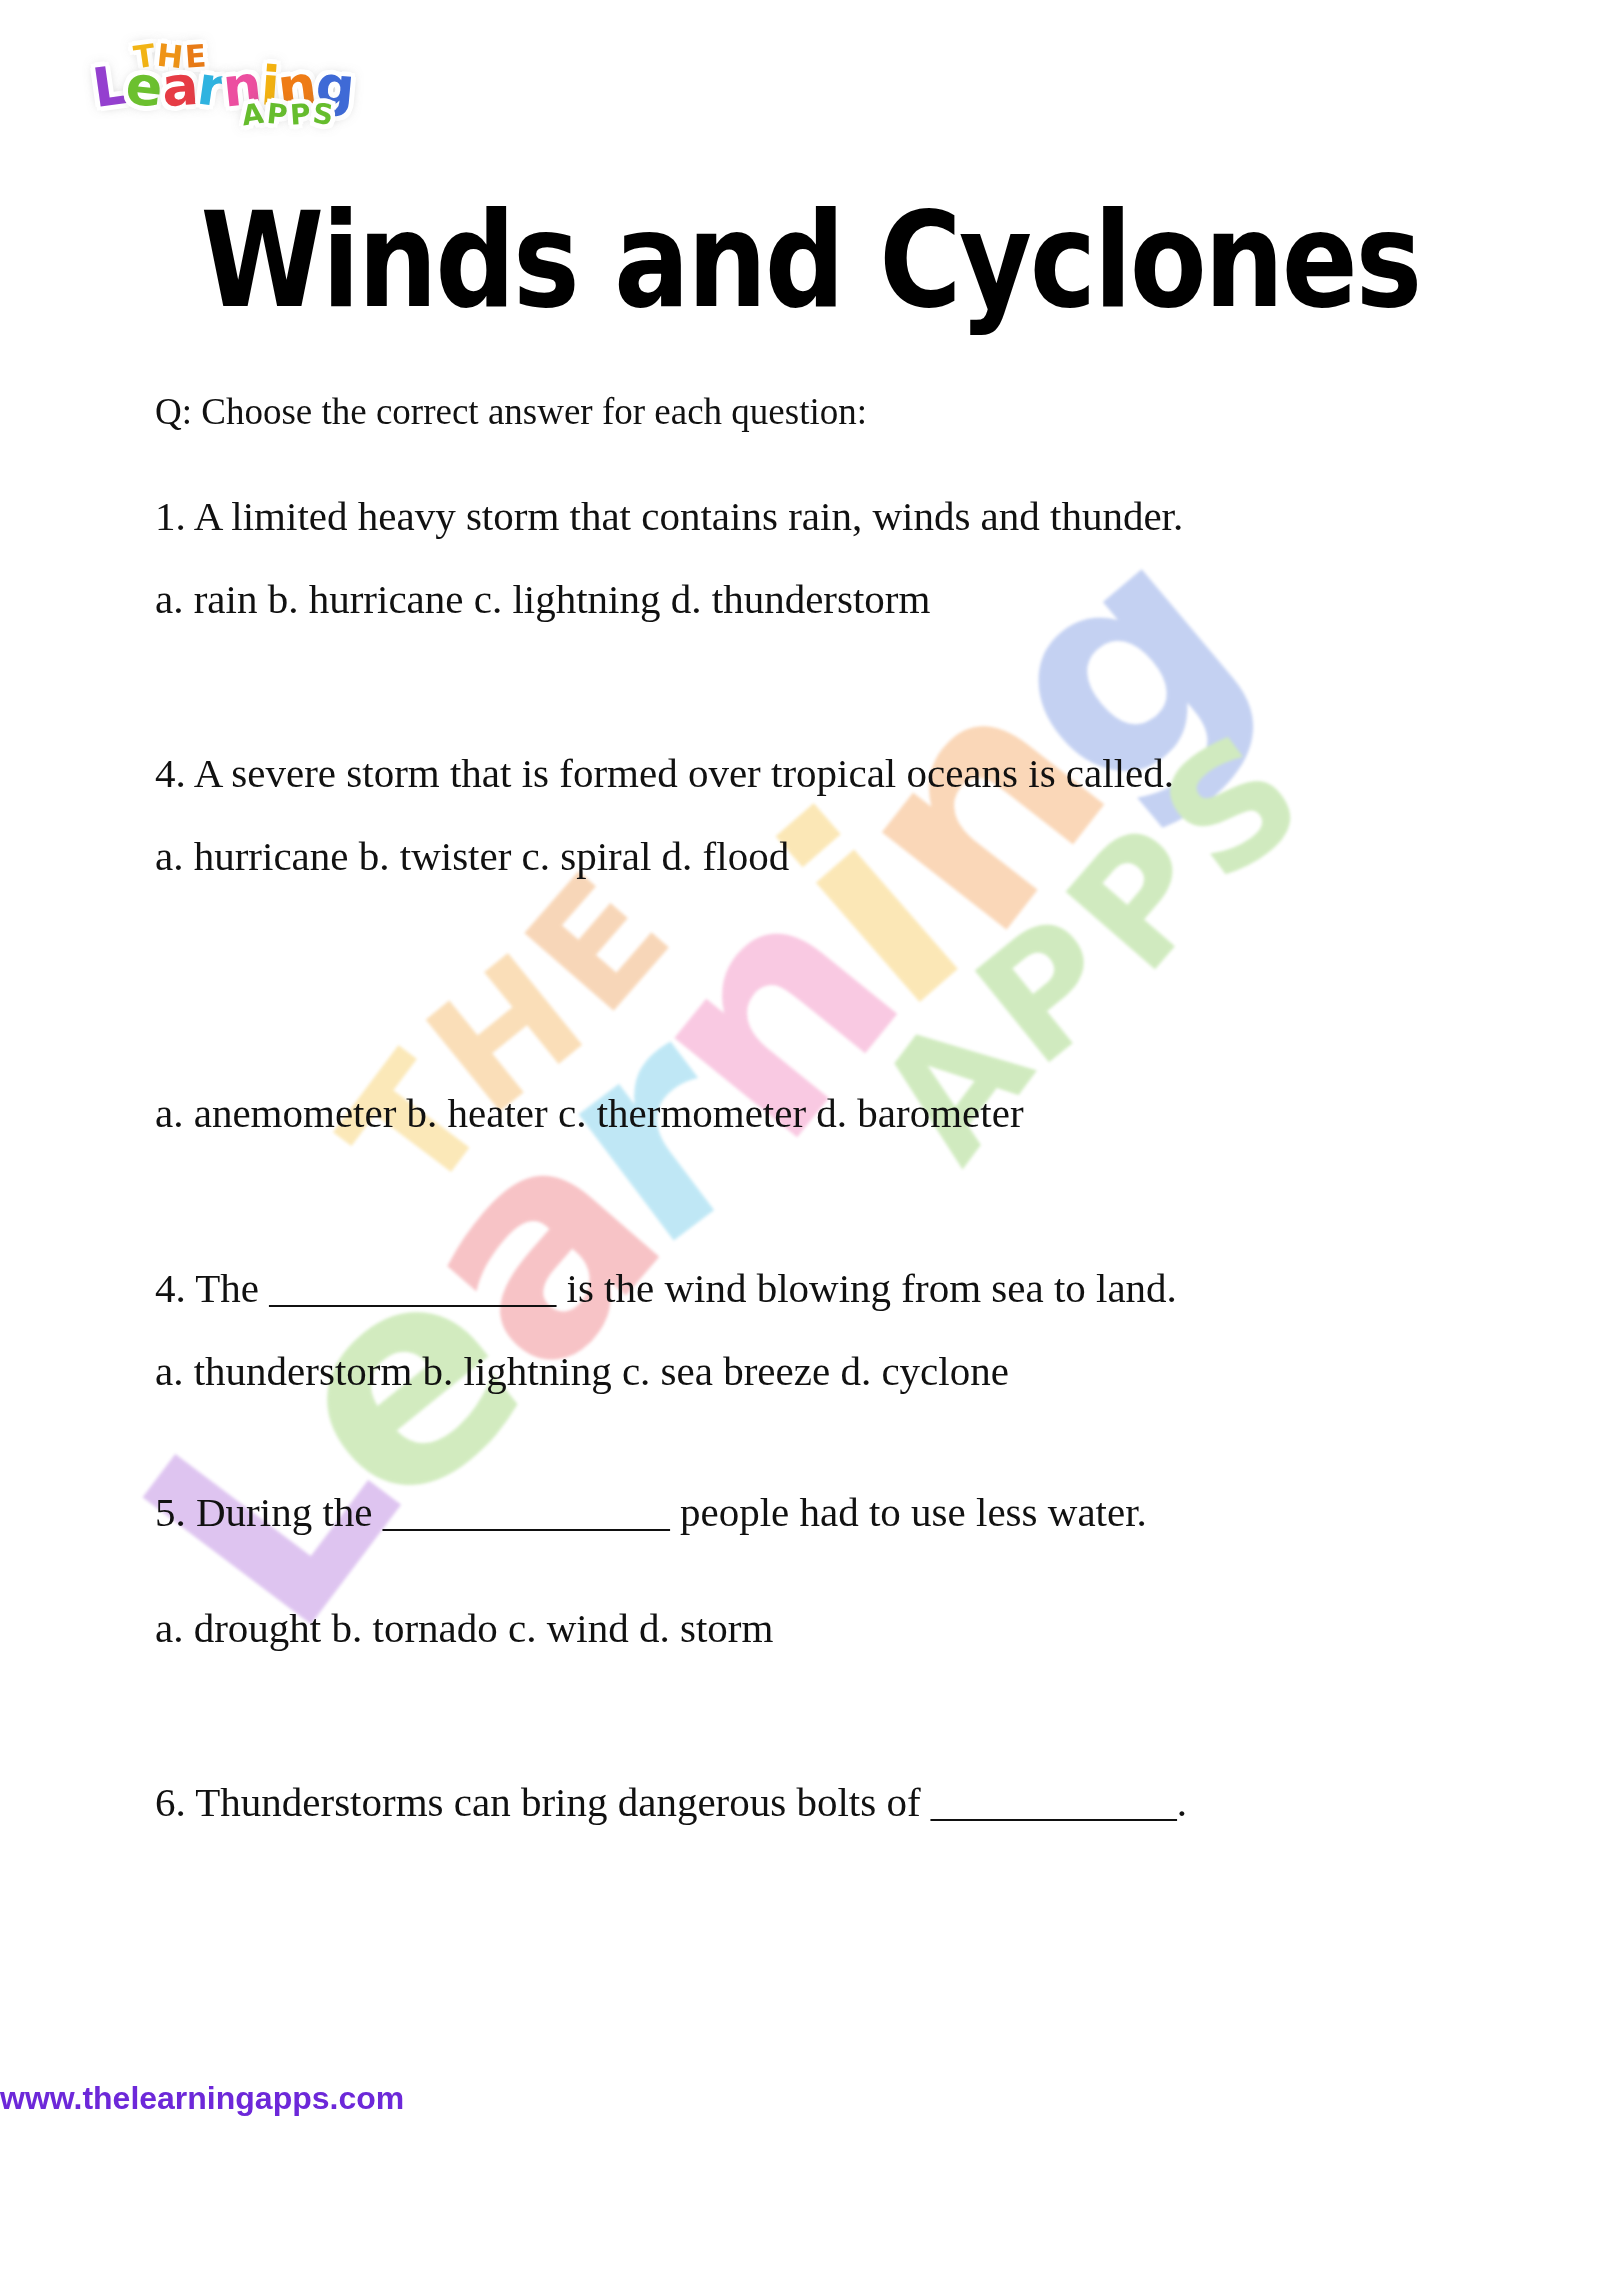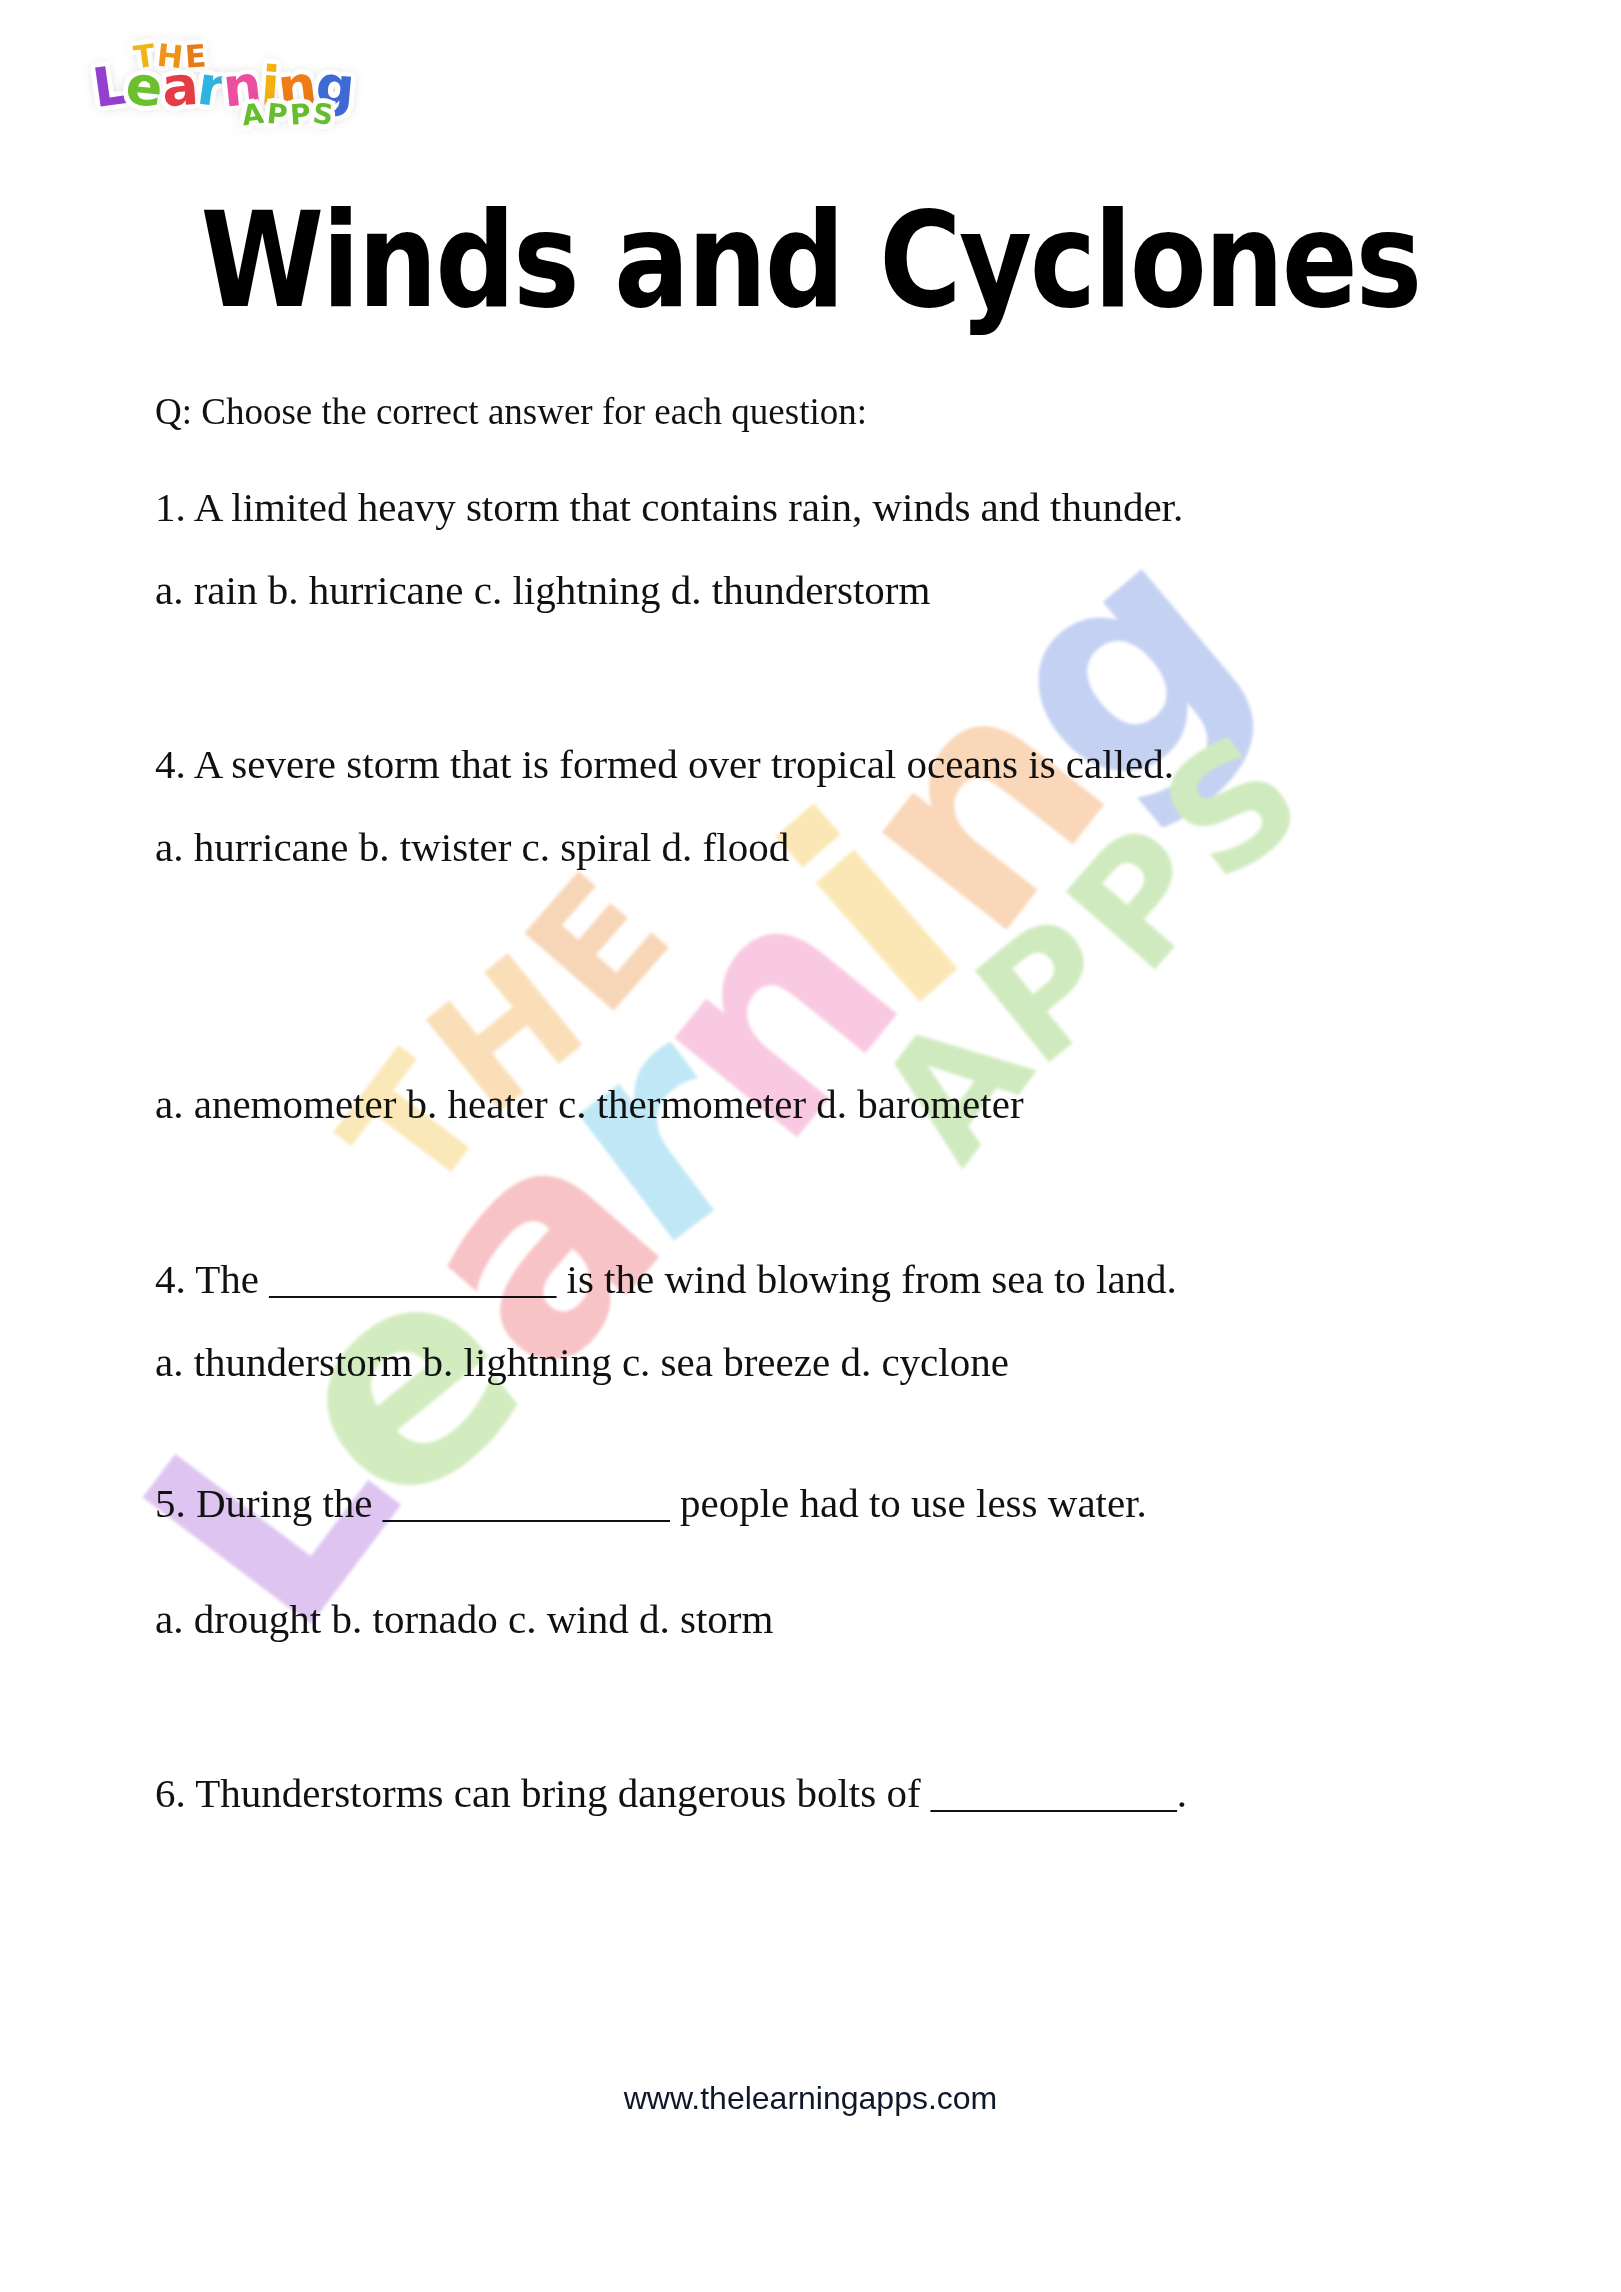--- a/index.html
+++ b/index.html
@@ -82,33 +82,32 @@
 
   
   .line {
     position: absolute;
     left: 155px;
     white-space: nowrap;
     line-height: 1.1;
     z-index: 2;
   }
   .heading-line { font-size: 37px; }
-  .q-line, .o-line { font-size: 41px; }
+  .q-line, .o-line { font-size: 41px; margin-top: 9px; }
 
   
   .footer {
     position: absolute;
     top: 2080px;
     left: 0;
     width: 100%;
-    text-align: center;
     font-family: "Liberation Sans", sans-serif;
-    font-weight: normal;
+    font-weight: bold;
     font-size: 32px;
-    color: #0f172a;
+    color: #6d28d9;
     z-index: 2;
   }
 </style>
 </head>
 <body>
 
 <div class="page">
 
   <div class="watermark" aria-hidden="true">
     <div class="wm-the"><span class="letter" style="color: rgb(242, 180, 22); transform: rotate(-8deg);">T</span><span class="letter" style="color: rgb(239, 148, 23); transform: rotate(6deg);">H</span><span class="letter" style="color: rgb(232, 123, 23); transform: rotate(-4deg);">E</span></div>

